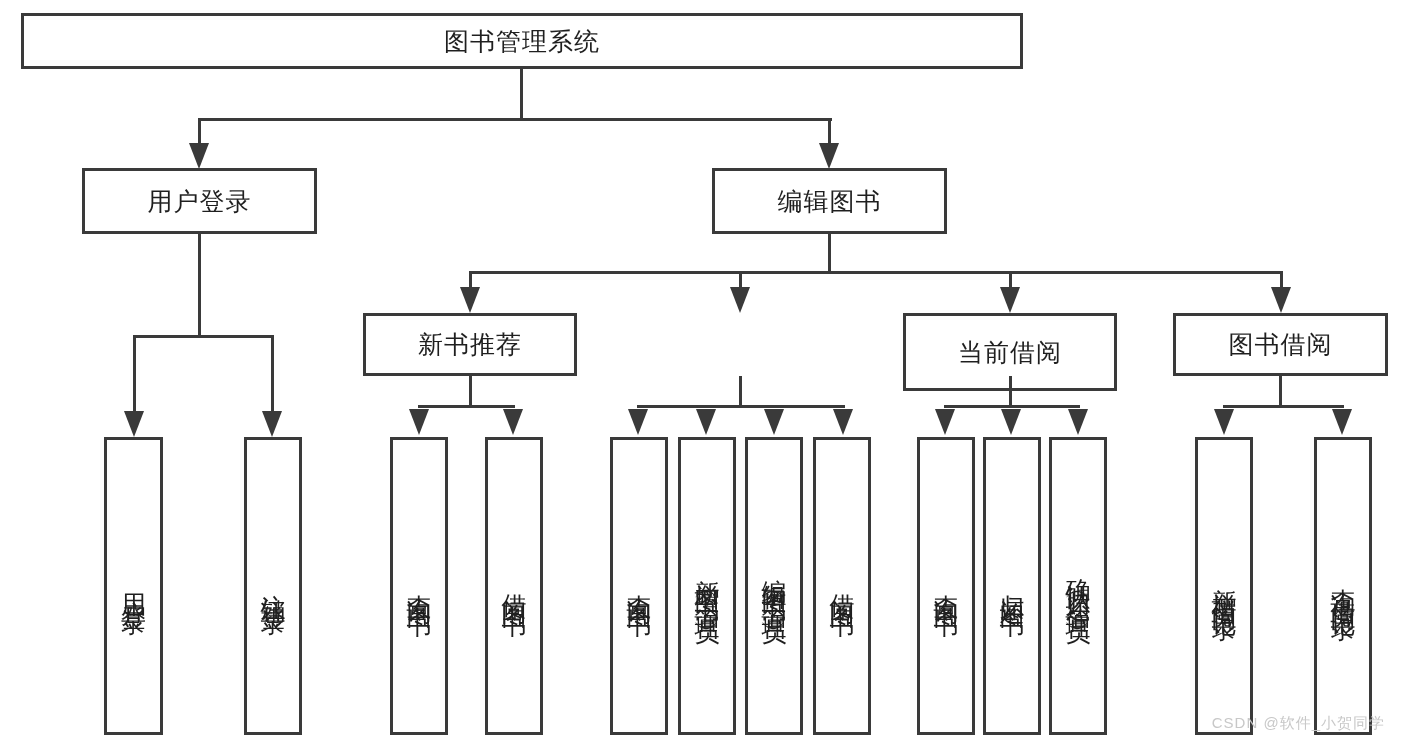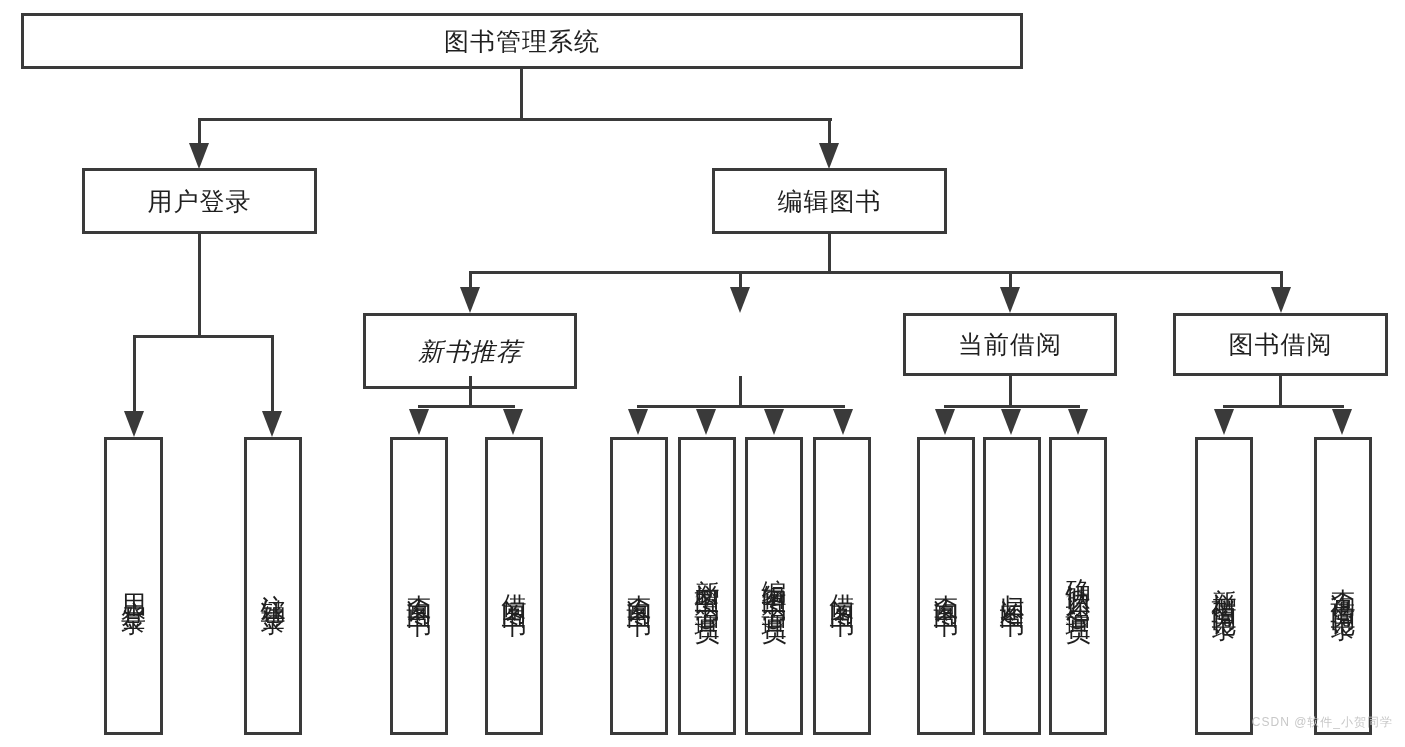--- a/index.html
+++ b/index.html
@@ -49,42 +49,42 @@
     position: absolute;
     width: 0; height: 0;
     border-left: 10px solid transparent;
     border-right: 10px solid transparent;
     border-top: 26px solid var(--line);
   }
 
   .watermark {
     position: absolute;
     top: 714px;
-    right: 12px;
-    font-size: 12px;
+    right: 20px;
+    font-size: 15px;
     letter-spacing: 1px;
     color: var(--watermark);
     white-space: nowrap;
   }
 </style>
 </head>
 <body>
 
 <div class="stage">
 
   <div class="node" style="left:21px; top:13px; width:1002px; height:56px;">图书管理系统</div>
 
   <div class="node" style="left:82px; top:168px; width:235px; height:66px;">用户登录</div>
 
   <div class="node" style="left:712px; top:168px; width:235px; height:66px;">编辑图书</div>
 
-  <div class="node" style="left:363px; top:313px; width:214px; height:76px;font-style:italic;">新书推荐</div>
+  <div class="node" style="left:363px; top:313px; width:214px; height:63px;">新书推荐</div>
 
 
-  <div class="node" style="left:903px; top:313px; width:214px; height:63px;">当前借阅</div>
+  <div class="node" style="left:903px; top:313px; width:214px; height:78px;">当前借阅</div>
 
   <div class="node" style="left:1173px; top:313px; width:215px; height:63px;">图书借阅</div>
 
   <div class="node node-v" style="left:104px; top:437px; width:59px; height:298px;">用户登录</div>
 
   <div class="node node-v" style="left:244px; top:437px; width:58px; height:298px;">注销登录</div>
 
   <div class="node node-v" style="left:390px; top:437px; width:58px; height:298px;">查询图书</div>
 
   <div class="node node-v" style="left:485px; top:437px; width:58px; height:298px;">借阅图书</div>

